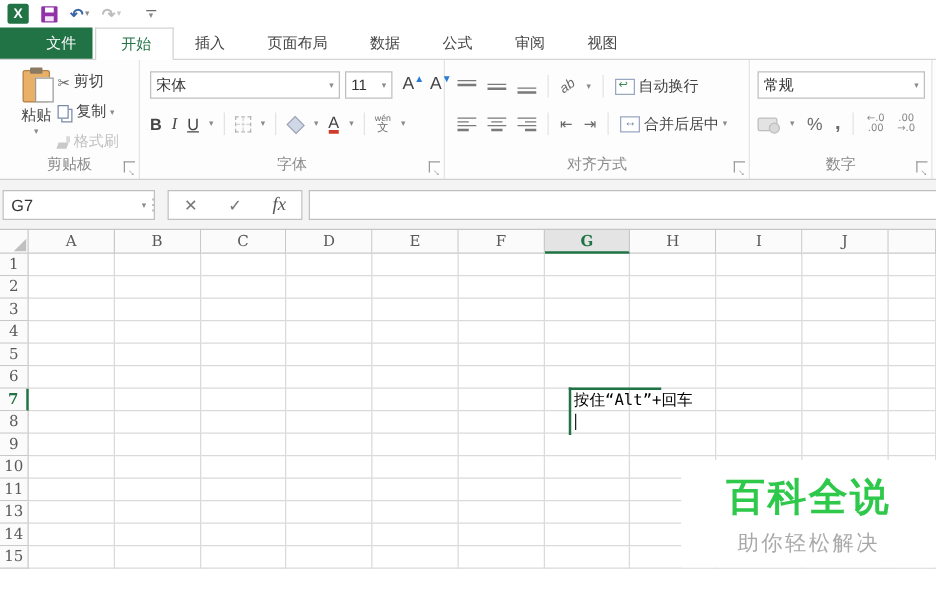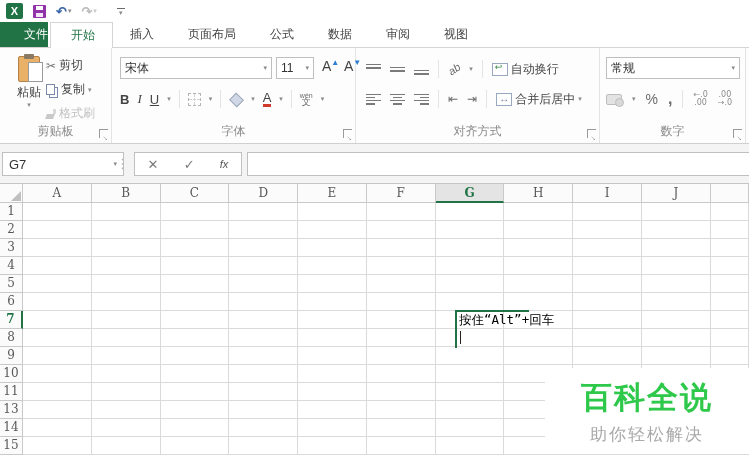--- a/index.html
+++ b/index.html
@@ -19,21 +19,21 @@
   .undo-ar { color:#3a66a8; font-weight:bold; }
   .redo-ar { color:#bcbcbc; font-weight:bold; }
   .dd7 { font-size:7px; color:#8a8a8a; }
   .qat-more { display:flex; flex-direction:column; align-items:center; color:#6a6a6a; margin-left:10px; }
   .qat-more .bar { width:8px; height:1px; background:#6a6a6a; margin-bottom:1px; }
   .qat-more .dd7 { line-height:5px; }
 
   
   #tabstrip { position:absolute; left:0; top:22px; width:100%; height:26px; background:#fff;
     border-bottom:1px solid #d4d4d4; display:flex; align-items:stretch; }
-  #file-tab { width:48px; background:#217346; color:#fff; font-size:12px;
+  #file-tab { width:74px; background:#217346; color:#fff; font-size:12px;
     display:flex; align-items:center; justify-content:center;padding-left:24px; }
   .tab { padding:0 17px; font-size:12px; color:#444; display:flex; align-items:center; }
   .tab.active { background:#fff; color:#217346; border:1px solid #d4d4d4; border-bottom:none;
     margin-bottom:-1px; margin-left:2px;padding-left:20px; }
 
   
   #ribbon { position:absolute; left:0; top:48px; width:100%; height:96px; background:#fdfdfd;
     border-bottom:1px solid #d0d0d0; }
   .rgroup { position:absolute; top:0; height:95px; border-right:1px solid #e4e4e4; }
   .glabel { position:absolute; bottom:3px; left:0; right:0; text-align:center;
@@ -121,21 +121,21 @@
   #fbar { position:absolute; left:0; top:144px; width:100%; height:40px; background:#f4f4f4;
     border-bottom:1px solid #c6c6c6; }
   #namebox { position:absolute; left:2px; top:8px; width:122px; height:24px; background:#fff;
     border:1px solid #c0c0c0; display:flex; align-items:center; padding:0 6px;
     font-family:Liberation Sans, sans-serif; font-size:13px; color:#333; }
   #namebox .dd7 { margin-left:auto; }
   #fdots { position:absolute; left:116px; top:12px; color:#b5b5b5; font-size:13px; letter-spacing:0; }
   #fbtns { position:absolute; left:134px; top:8px; width:108px; height:24px; background:#fff;
     border:1px solid #c0c0c0; display:flex; align-items:center; justify-content:space-around; }
   .fbx { color:#7a7a7a; font-size:13px; }
-  .fx-g { font-family:Liberation Sans, sans-serif; font-style:italic; color:#555; font-size:11px; }
+  .fx-g { font-family:Liberation Serif, serif; font-style:italic; color:#555; font-size:15px; }
   #finput { position:absolute; left:247px; top:8px; right:0px; height:24px; background:#fff;
     border:1px solid #c0c0c0; border-right:none; }
 
   
   #grid { position:absolute; left:0; top:184px; width:100%; height:288px; background:#fff; overflow:hidden; }
   .g-hrow { display:flex; height:19px; }
   .g-corner { width:24px; height:19px; background:#fbfbfb; border-right:1px solid #c9c9c9;
     border-bottom:1px solid #c9c9c9; position:relative; }
   .g-corner::after { content:""; position:absolute; right:1px; bottom:1px; width:0; height:0;
     border-left:10px solid transparent; border-bottom:10px solid #c0c0c0; }
@@ -182,22 +182,22 @@
       <span class="dd7">▾</span>
     </div>
   </div>
 
   <div id="tabstrip">
     <div id="file-tab">文件</div>
 
   <div class="tab active">开始</div>
       <div class="tab">插入</div>
       <div class="tab">页面布局</div>
+      <div class="tab">数据</div>
       <div class="tab">公式</div>
-      <div class="tab">数据</div>
       <div class="tab">审阅</div>
       <div class="tab">视图</div>
     </div>
 
   <div id="ribbon">
 
     <div class="rgroup" id="g-clip">
       <div id="paste-btn">
         <div class="clip-ic"></div>
         <span>粘贴</span>

